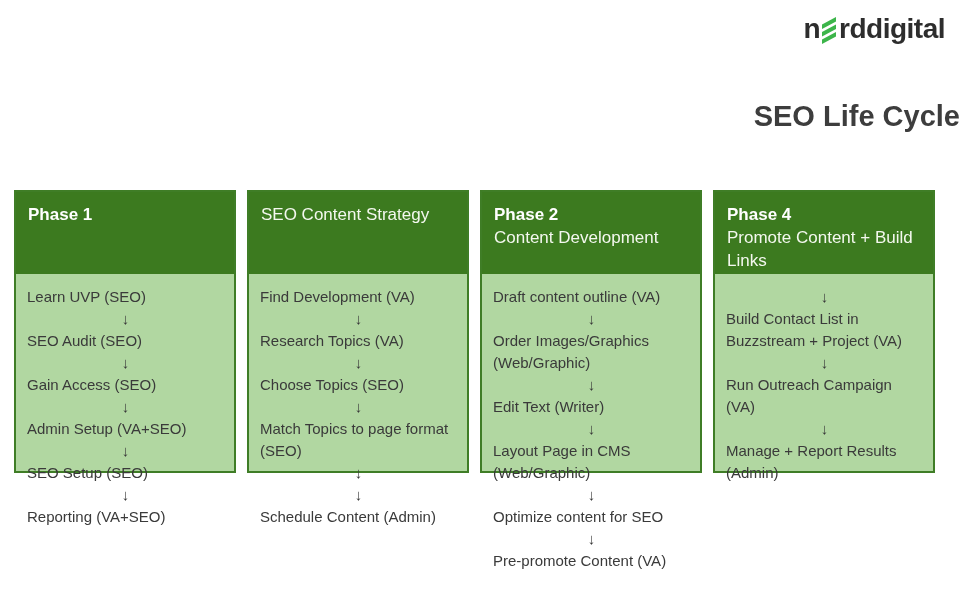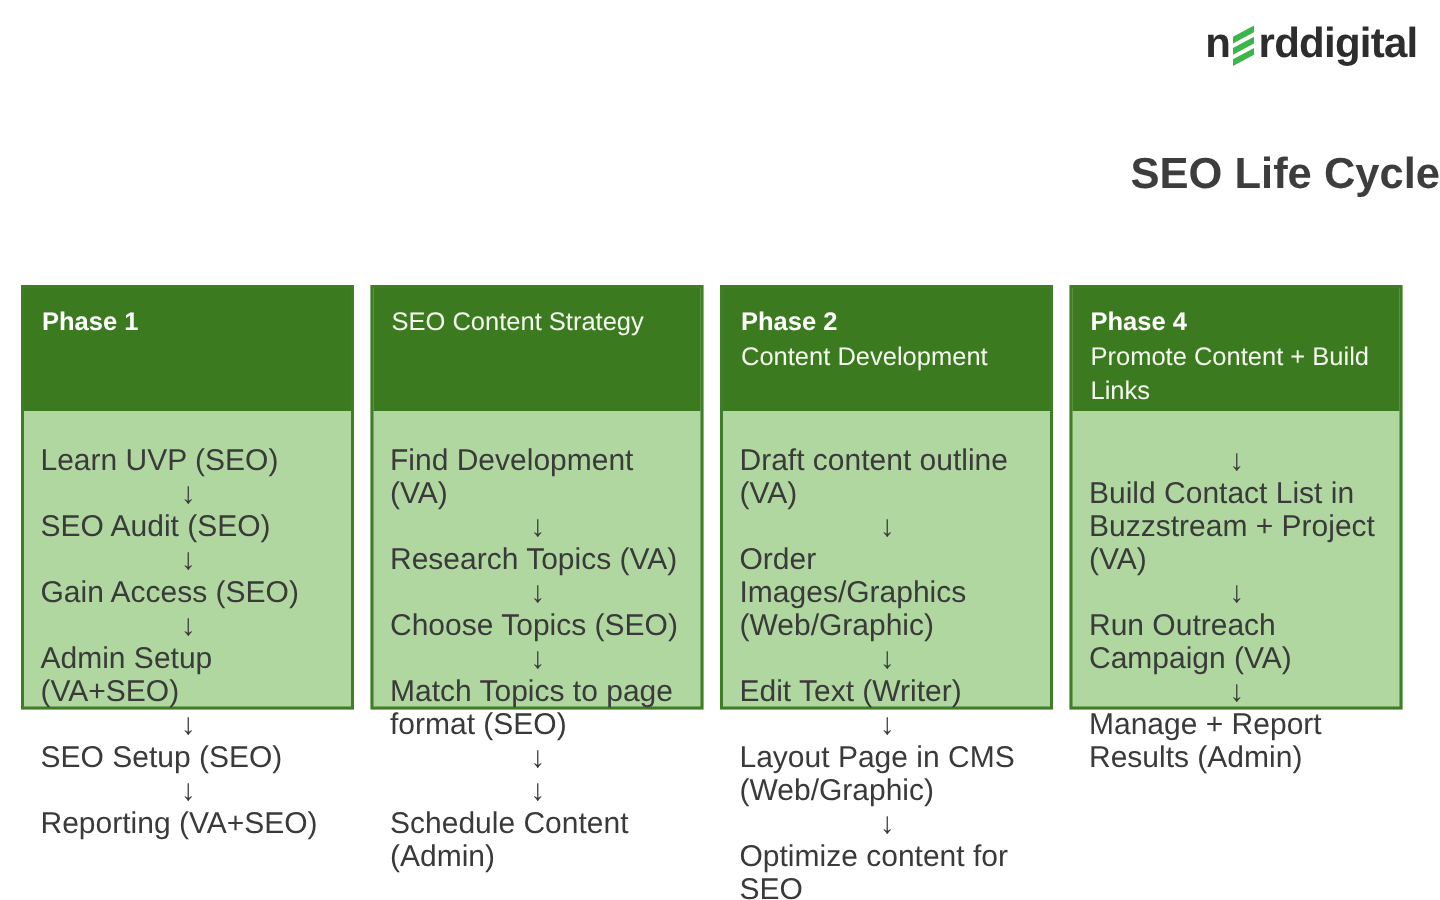--- a/index.html
+++ b/index.html
@@ -55,22 +55,22 @@
     background: #3c7a1f;
     color: #f4f8ef;
     padding: 11px 12px;
     font-size: 17px;
     line-height: 23px;
     overflow: hidden;
   }
   .phase-name { font-weight: bold; color: #ffffff; }
   .col-body {
     flex: 1;
-    padding: 22px 10px 8px 11px;
-    font-size: 20px;
+    padding: 12px 10px 8px 11px;
+    font-size: 15px;
     line-height: 22px;
     color: #3a3a3a;
   }
   .step { }
   .arrow {
     text-align: center;
     color: #3a3a3a;
   }
 </style>
 </head>

